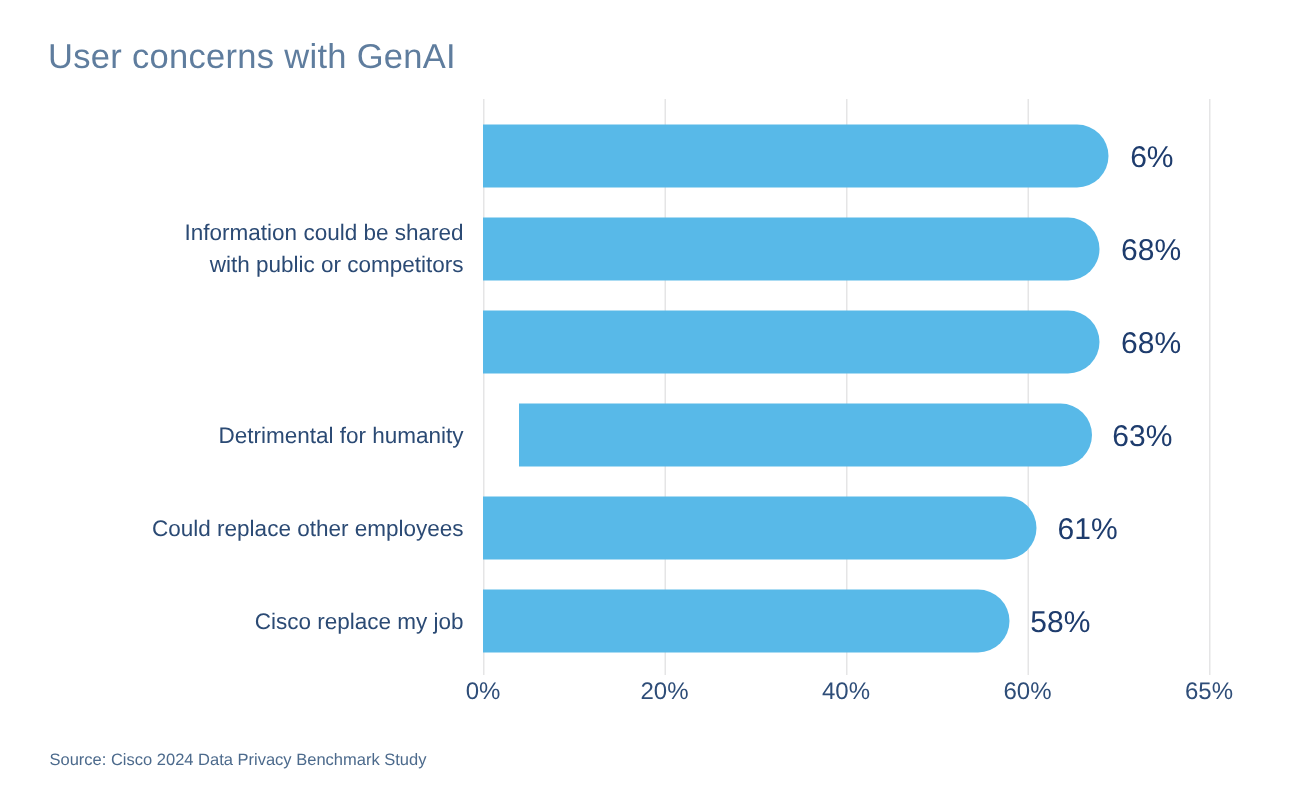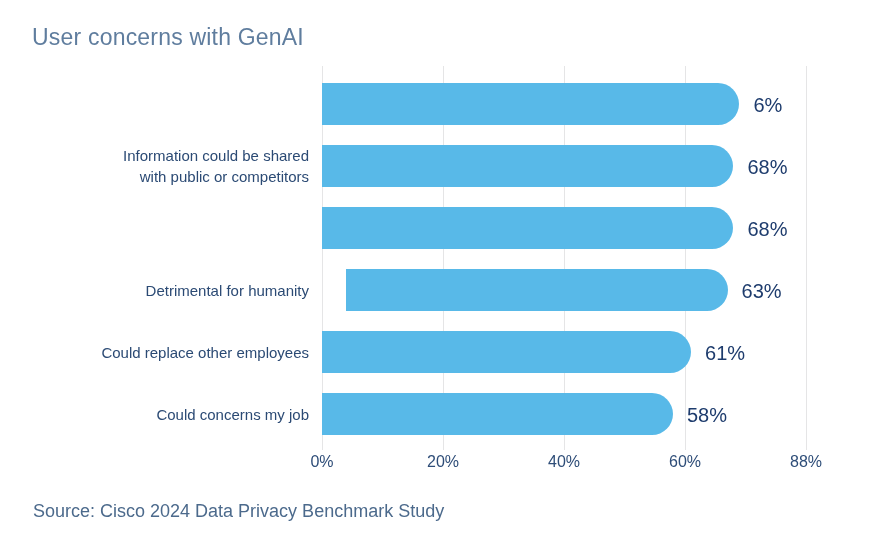--- a/index.html
+++ b/index.html
@@ -102,21 +102,21 @@
   }
   .t0 { left: 0; }
   .t1 { left: 25%; }
   .t2 { left: 50%; }
   .t3 { left: 75%; }
   .t4 { left: 100%; }
   .source {
     position: absolute;
     left: 33px;
     top: 501px;
-    font-size: 18px;
+    font-size: 11px;
     color: var(--source, #4C6A8C);
   }
 </style>
 </head>
 <body>
 
 <div class="fig">
 
   <h1 class="title">User concerns with GenAI</h1>
 
@@ -124,21 +124,21 @@
     <div>Information could be shared</div>
     <div>with public or competitors</div>
   </div>
   <div class="cat c3">
     <div>Detrimental for humanity</div>
   </div>
   <div class="cat c4">
     <div>Could replace other employees</div>
   </div>
   <div class="cat c5">
-    <div>Could concerns my job</div>
+    <div>Cisco replace my job</div>
   </div>
 
   <div class="plot">
     <div class="gridline g0"></div>
     <div class="gridline g1"></div>
     <div class="gridline g2"></div>
     <div class="gridline g3"></div>
     <div class="gridline g4"></div>
 
     <div class="bar-row r0">
@@ -163,18 +163,18 @@
     </div>
     <div class="bar-row r5">
       <div class="bar" style="width: 72.5%;"></div>
       <div class="bar-value">58%</div>
     </div>
 
     <div class="tick t0">0%</div>
     <div class="tick t1">20%</div>
     <div class="tick t2">40%</div>
     <div class="tick t3">60%</div>
-    <div class="tick t4">88%</div>
+    <div class="tick t4">65%</div>
   </div>
 
   <div class="source">Source: Cisco 2024 Data Privacy Benchmark Study</div>
 
 </div>
 
 </body></html>

